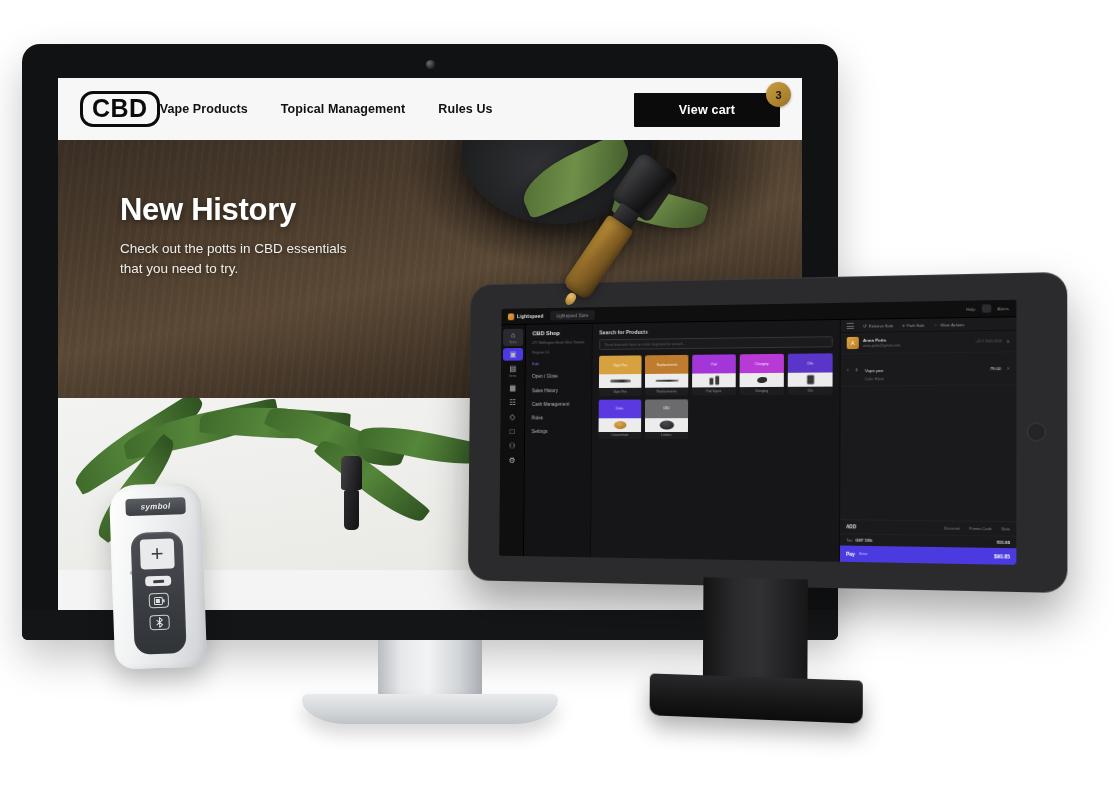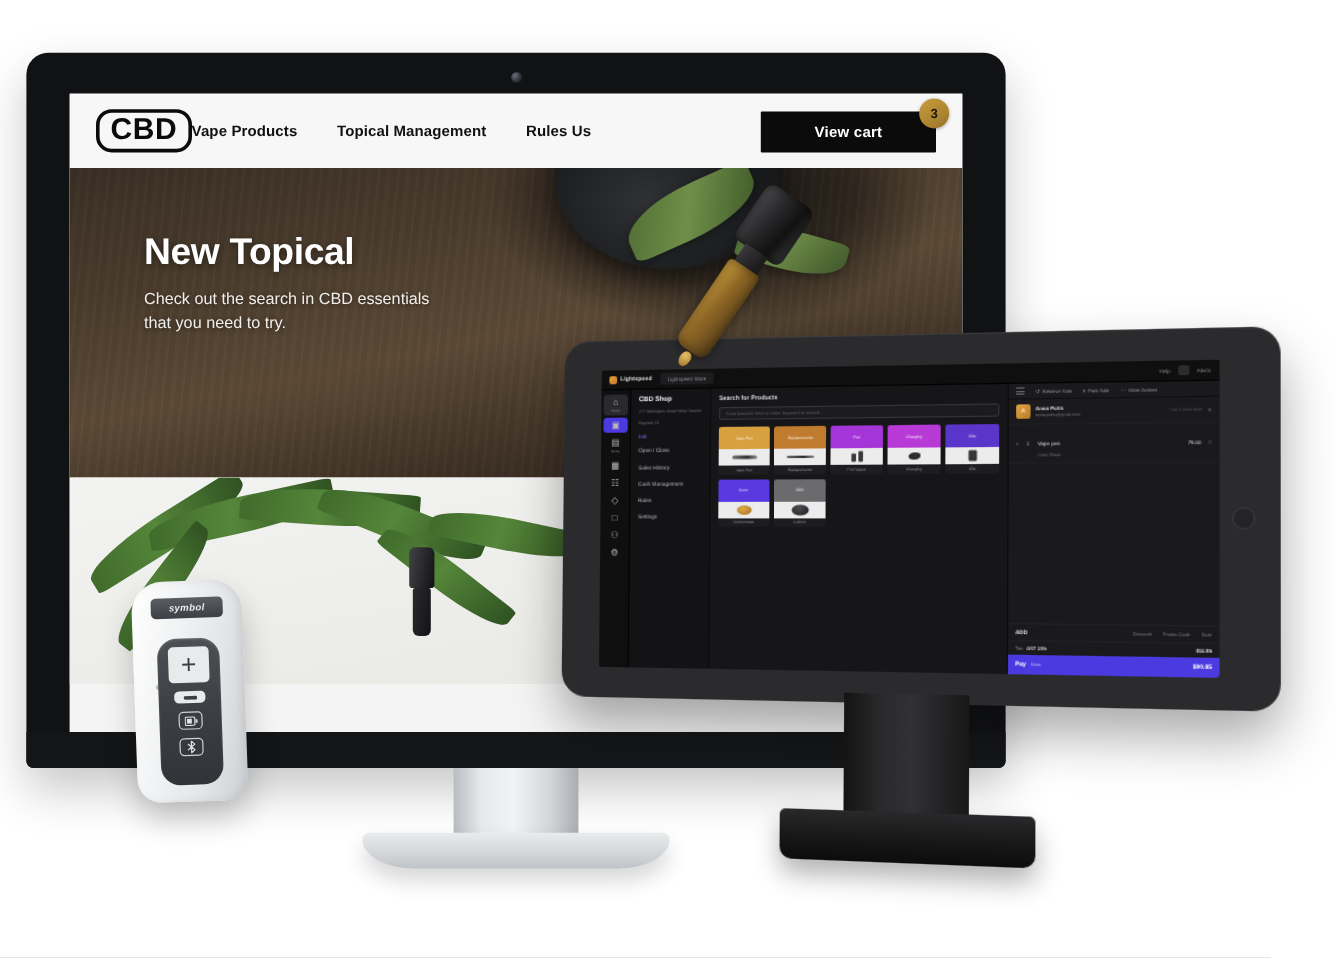--- a/index.html
+++ b/index.html
@@ -429,22 +429,22 @@
         <div class="hero-leaf b"></div>
 
         <div class="dropper">
           <div class="cap"></div>
           <div class="neck"></div>
           <div class="glass"></div>
           <div class="drip"></div>
         </div>
 
         <div class="hero-copy">
-          <div class="hero-title">New Topical</div>
-          <div class="hero-sub">Check out the search in CBD essentials that you need to try.</div>
+          <div class="hero-title">New History</div>
+          <div class="hero-sub">Check out the potts in CBD essentials that you need to try.</div>
         </div>
       </div>
 
       <div class="prod-strip">
         <div class="prod-cell leafy">
           <div class="leaf l1"></div>
           <div class="leaf l2"></div>
           <div class="leaf l3"></div>
           <div class="leaf l4"></div>
           <div class="leaf l5"></div>

